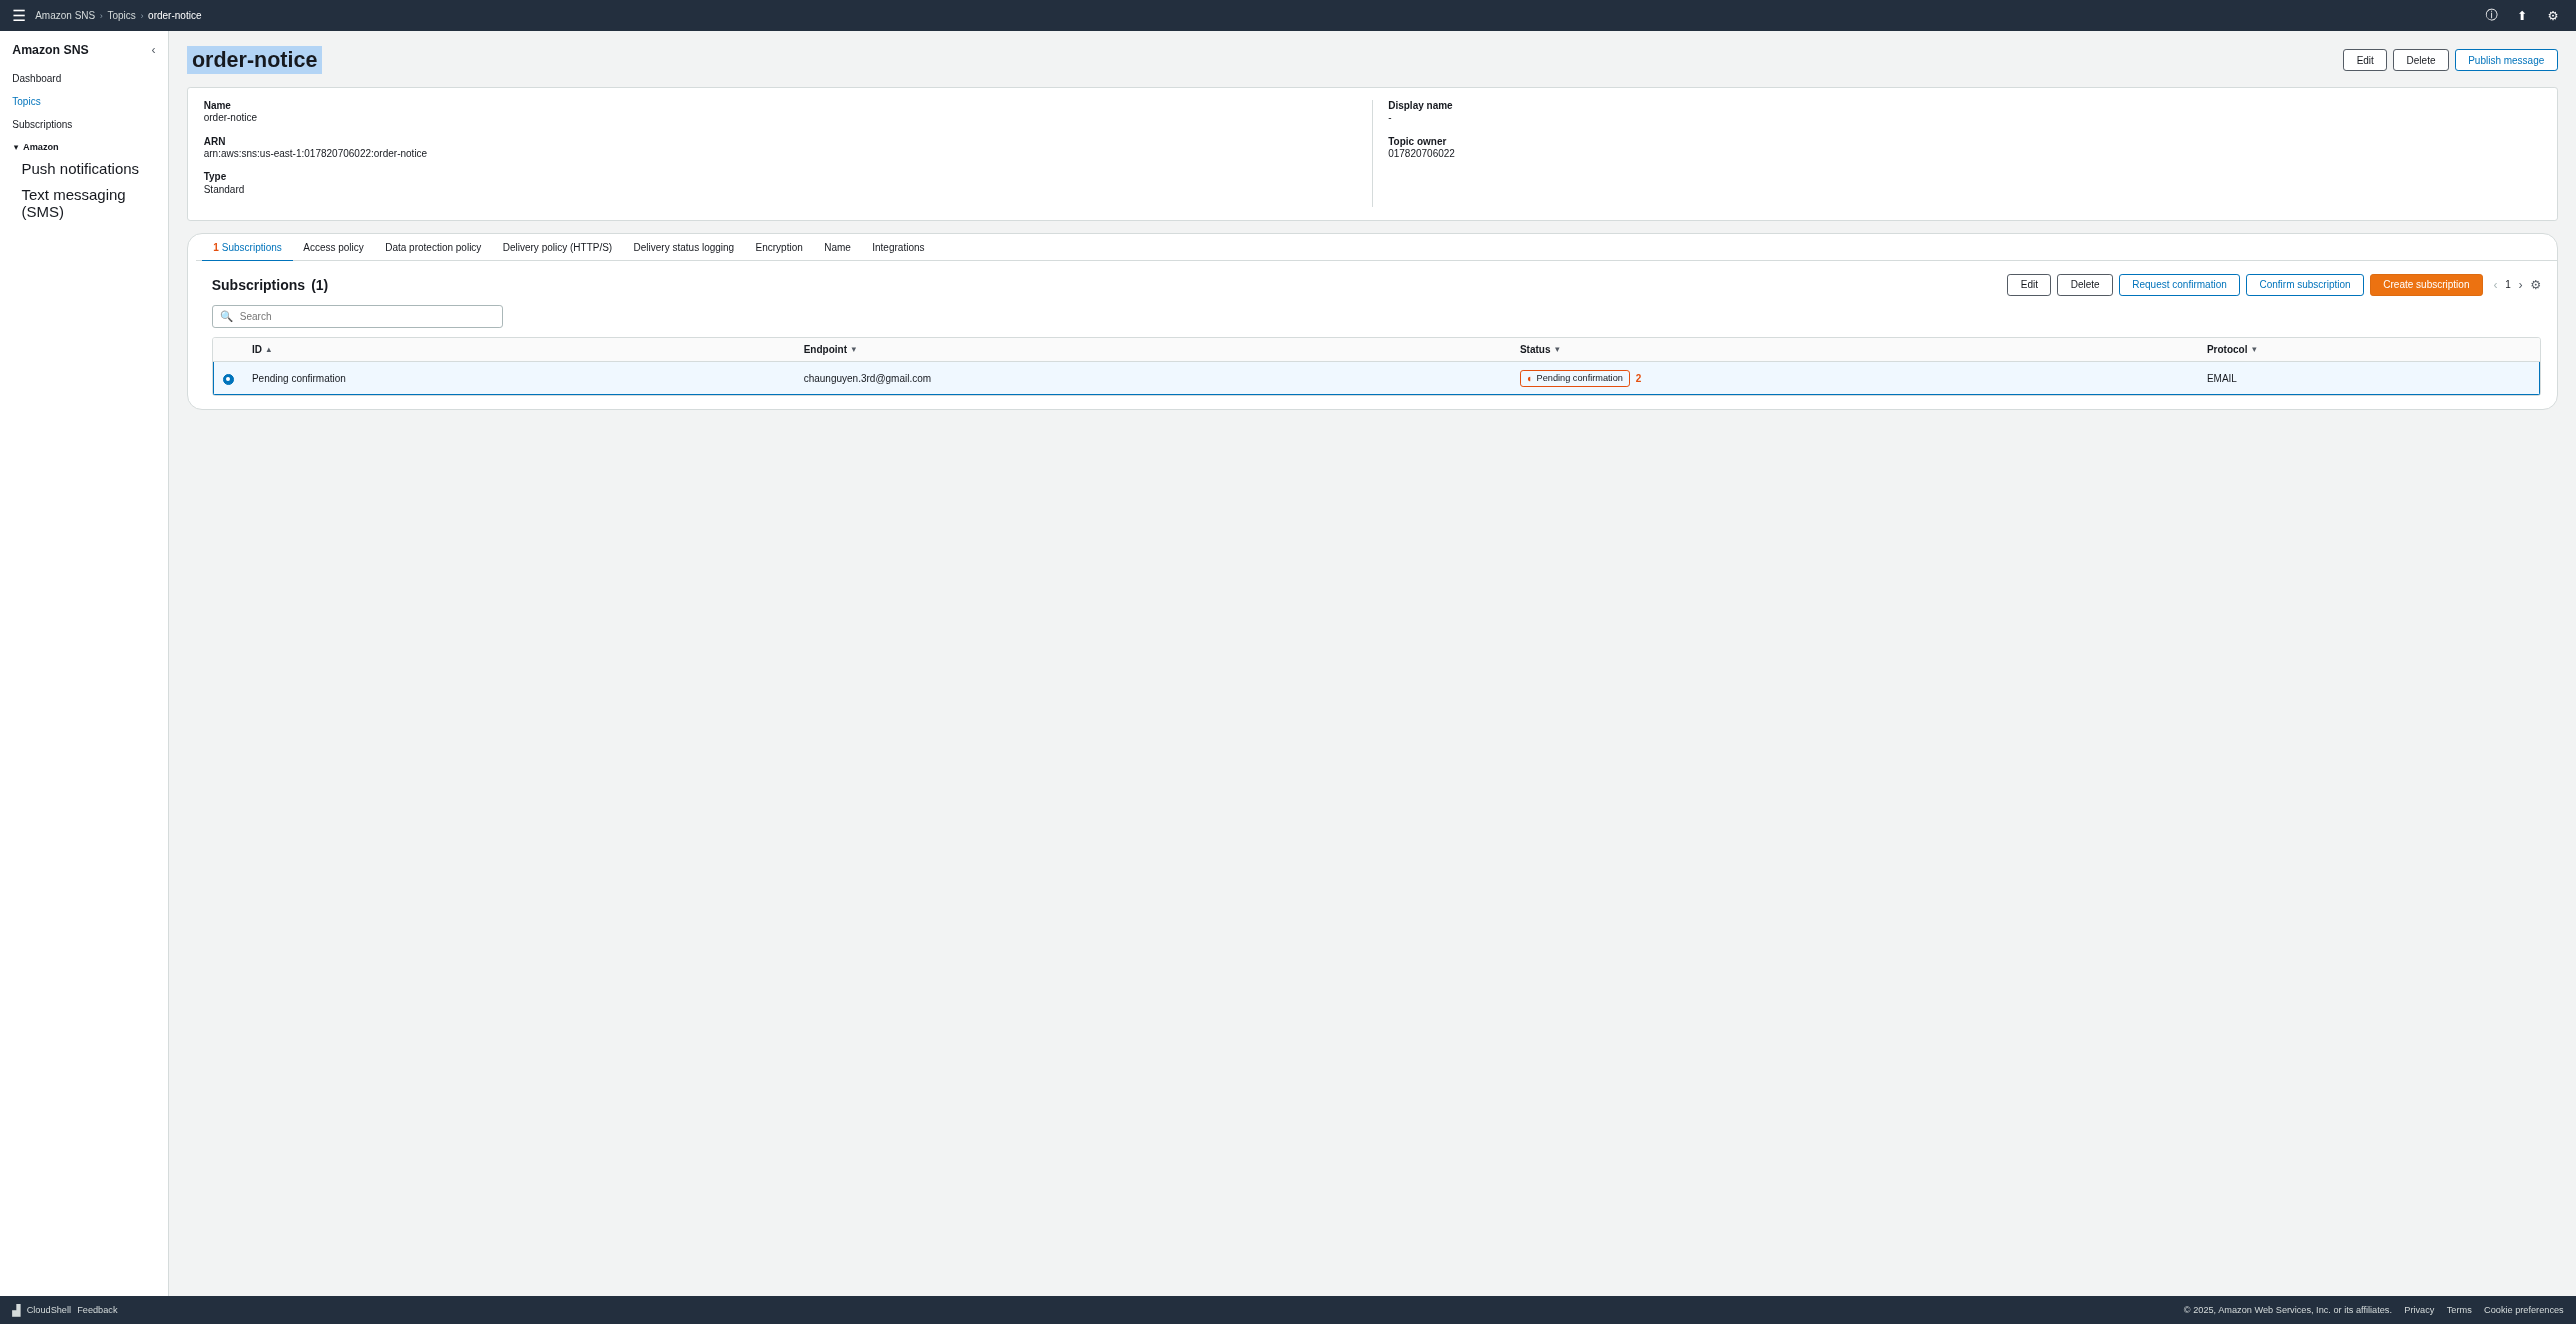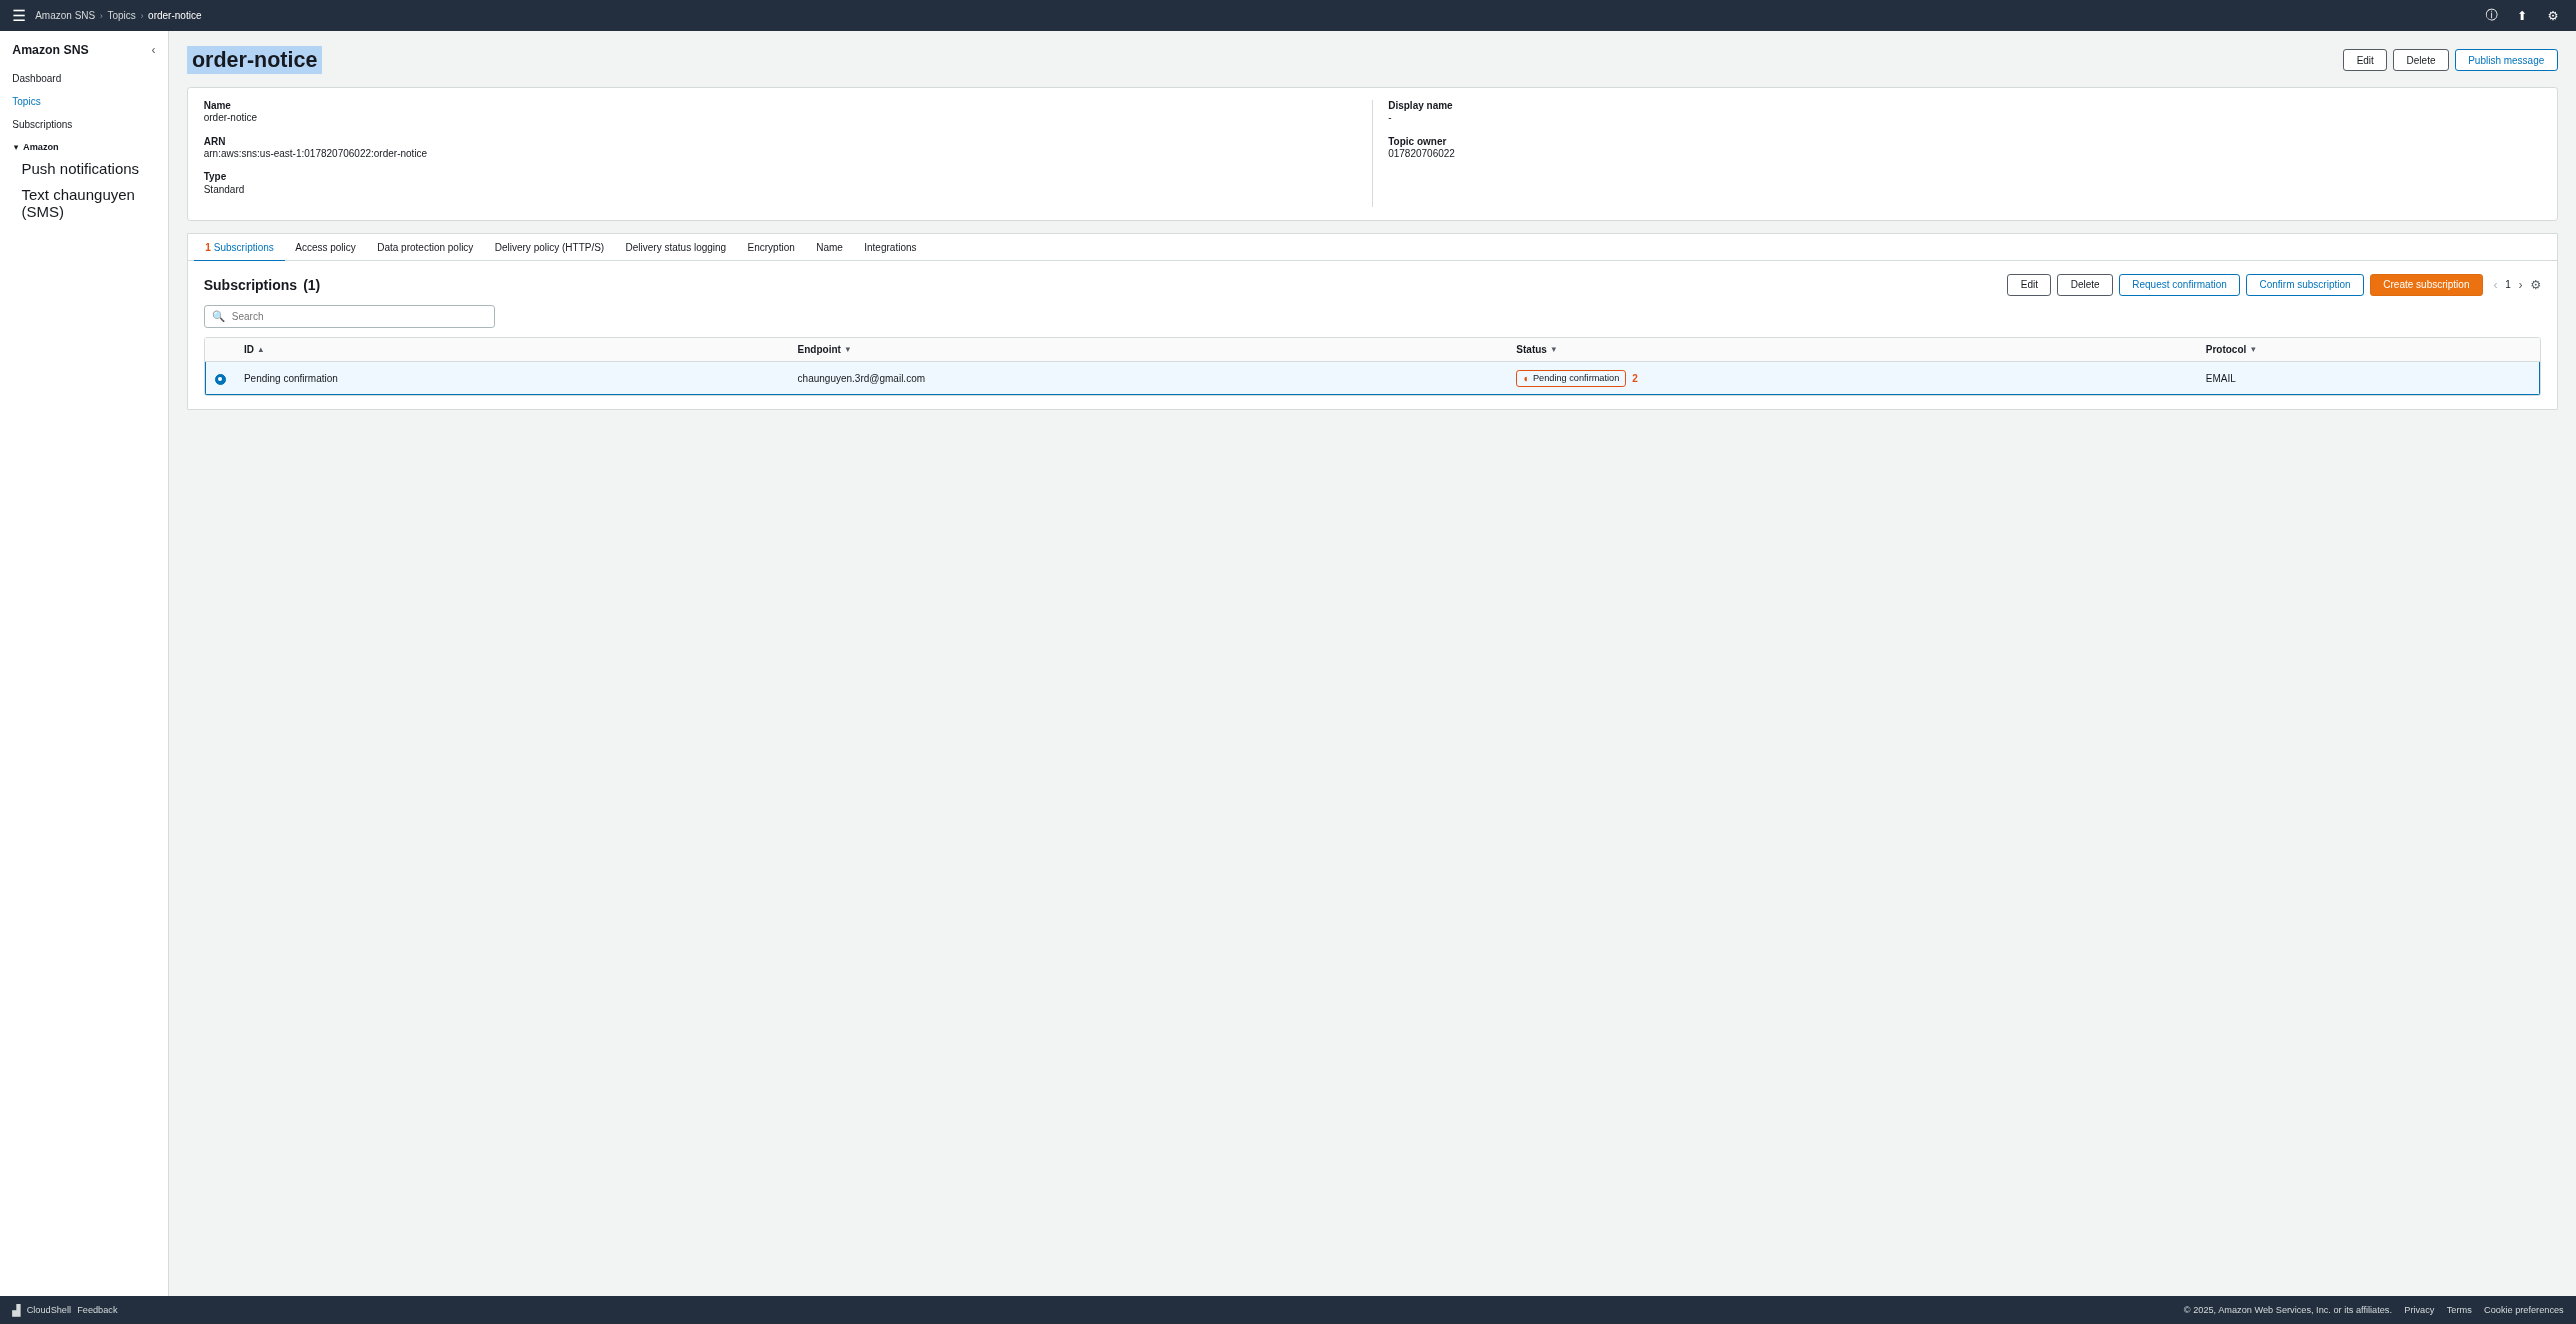--- a/index.html
+++ b/index.html
@@ -198,21 +198,22 @@
     }
     .detail-value {
       font-size: 10px;
       color: #16191f;
     }
 
     
     .tabs-wrapper {
       background: white;
       border: 0.8px solid #d5dbdb;
-      border-radius: 1px;
+      border-radius: 15px;
+      padding-left: 8px;
     }
     .tabs-bar {
       display: flex;
       border-bottom: 0.8px solid #d5dbdb;
       padding: 0 6.1px;
       position: relative;
     }
     .tab-item {
       padding: 7.7px 10.7px;
       font-size: 10px;
@@ -431,21 +432,21 @@
     </div>
     <div class="sidebar-nav">
       <a class="sidebar-item">Dashboard</a>
       <a class="sidebar-item active">Topics</a>
       <a class="sidebar-item">Subscriptions</a>
       <div class="sidebar-section">
         <span class="arrow">▼</span>
         <span>Amazon</span>
       </div>
       <a class="sidebar-sub-item">Push notifications</a>
-      <a class="sidebar-sub-item">Text chaunguyen (SMS)</a>
+      <a class="sidebar-sub-item">Text messaging (SMS)</a>
     </div>
   </div>
 
   <div class="content">
 
     <div class="page-header">
       <h1 class="page-title">order-notice</h1>
       <div class="page-actions">
         <button class="btn btn-normal">Edit</button>
         <button class="btn btn-normal">Delete</button>

